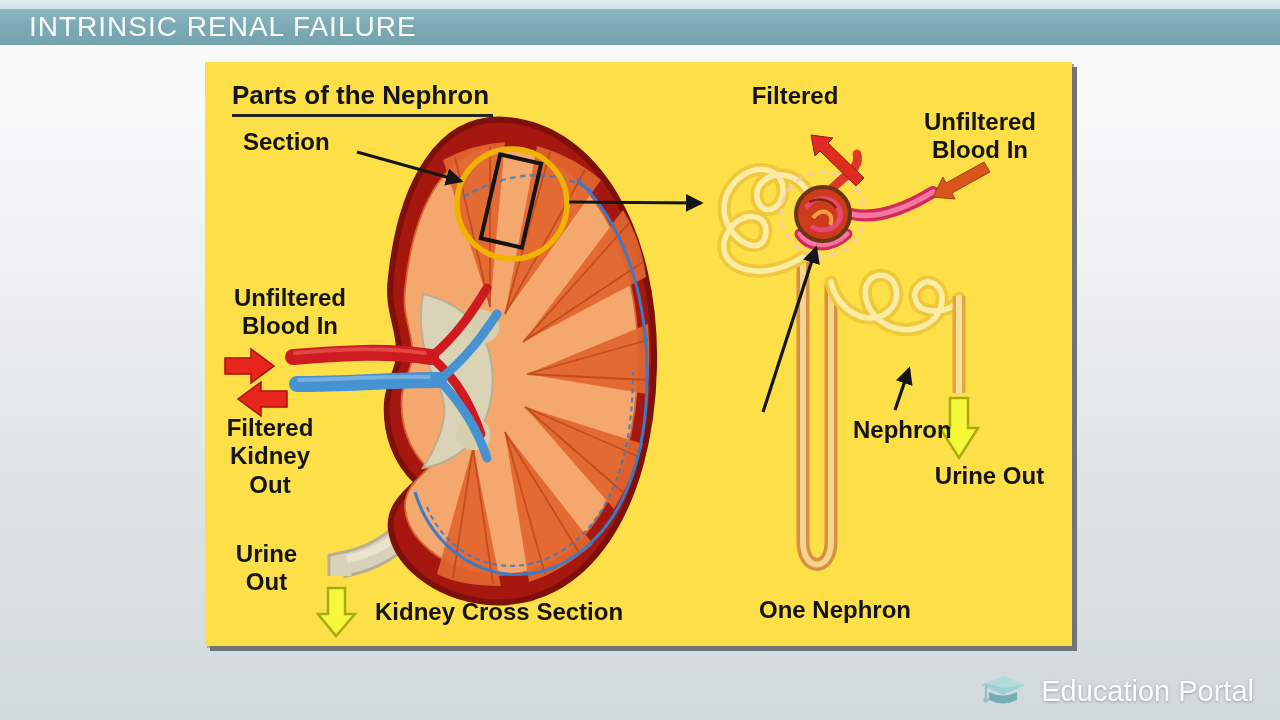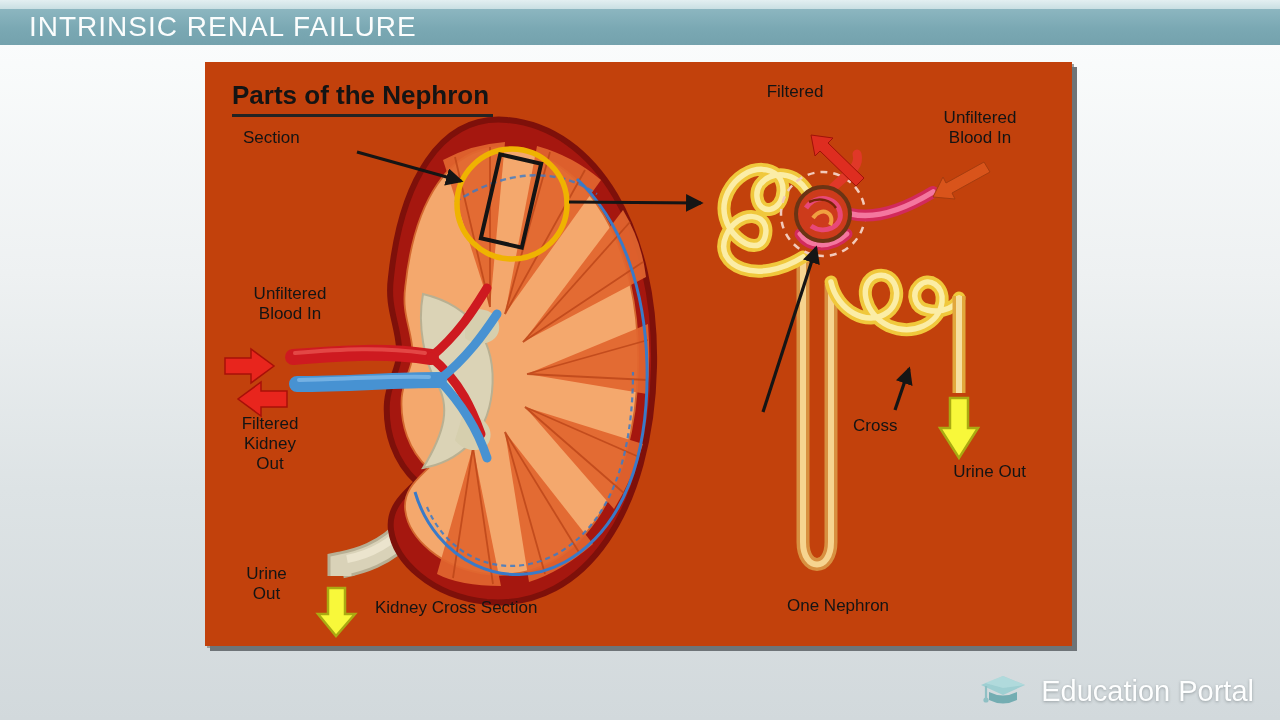--- a/index.html
+++ b/index.html
@@ -12,23 +12,23 @@
   .header{position:absolute;left:0;top:0;width:1280px;height:31px;}
   .header .strip{position:absolute;left:0;top:0;width:100%;height:9px;
     background:linear-gradient(180deg,#e3eff1,#c9dfe3);}
   .header .bar{position:absolute;left:0;top:9px;width:100%;height:36px;
     background:linear-gradient(180deg,#8cb6c0 0%,#7aa8b3 55%,#74a2ad 100%);
     display:flex;align-items:center;}
   .header .bar .title{color:#fbfdfd;font-size:28px;font-weight:500;
     letter-spacing:1px;padding-left:29px;line-height:36px;}
   
   .panel{position:absolute;left:205px;top:62px;width:867px;height:584px;
-    background:#c2410c;box-shadow:5px 5px 0 #6e7478, 2px 2px 0 #9aa0a3;}
+    background:#fde047;box-shadow:5px 5px 0 #6e7478, 2px 2px 0 #9aa0a3;}
   .panel svg{position:absolute;left:0;top:0;}
-  .lbl{position:absolute;font-weight:normal;color:#141414;font-size:17px;
+  .lbl{position:absolute;font-weight:bold;color:#141414;font-size:24px;
     line-height:1.18;white-space:nowrap;}
   .lbl.center{text-align:center;}
   .diagram-title{position:absolute;left:27px;top:18px;font-size:26px;font-weight:bold;
     color:#141414;border-bottom:3px solid #232323;padding:0 4px 3px 0;}
   
   .branding{position:absolute;right:26px;bottom:8px;display:flex;align-items:center;gap:14px;}
   .branding .name{color:#fdfefe;font-size:29px;font-weight:400;
     text-shadow:0 1px 3px rgba(70,80,85,.45);}
 </style>
 </head>
@@ -195,42 +195,42 @@
     <div>Unfiltered</div>
     <div>Blood In</div>
   </div>
 
   <div class="lbl center" style="left:10px;top:352px;width:110px;">
     <div>Filtered</div>
     <div>Kidney</div>
     <div>Out</div>
   </div>
 
-  <div class="lbl center" style="left:14px;top:502px;width:95px;">
+  <div class="lbl center" style="left:14px;top:478px;width:95px;">
     <div>Urine</div>
     <div>Out</div>
   </div>
 
   <div class="lbl" style="left:170px;top:536px;">Kidney Cross Section</div>
 
   <div class="lbl center" style="left:505px;top:20px;width:170px;">
     <div>Filtered</div>
   </div>
 
   <div class="lbl center" style="left:690px;top:46px;width:170px;">
     <div>Unfiltered</div>
     <div>Blood In</div>
   </div>
 
 
-  <div class="lbl" style="left:648px;top:354px;">Cross</div>
+  <div class="lbl" style="left:648px;top:354px;">Nephron</div>
 
   <div class="lbl center" style="left:722px;top:400px;width:125px;">Urine Out</div>
 
-  <div class="lbl" style="left:582px;top:534px;">One Nephron</div>
+  <div class="lbl" style="left:554px;top:534px;">One Nephron</div>
 </div>
 
 <div class="branding">
   <svg width="48" height="42" viewBox="0 0 48 42">
     <path d="M 10,22 L 10,30 Q 24,37 38,30 L 38,22 Q 24,29 10,22 Z" fill="#74adb2"></path>
     <polygon points="24,6 46,15 24,25 2,15" fill="#9ecfd2"></polygon>
     <polygon points="24,6 46,15 24,18 6,13" fill="#b8dee0" opacity=".7"></polygon>
     <path d="M 7,16 L 7,28" stroke="#8fc0c4" stroke-width="2.2" fill="none"></path>
     <circle cx="7" cy="30" r="2.6" fill="#8fc0c4"></circle>
   </svg>

